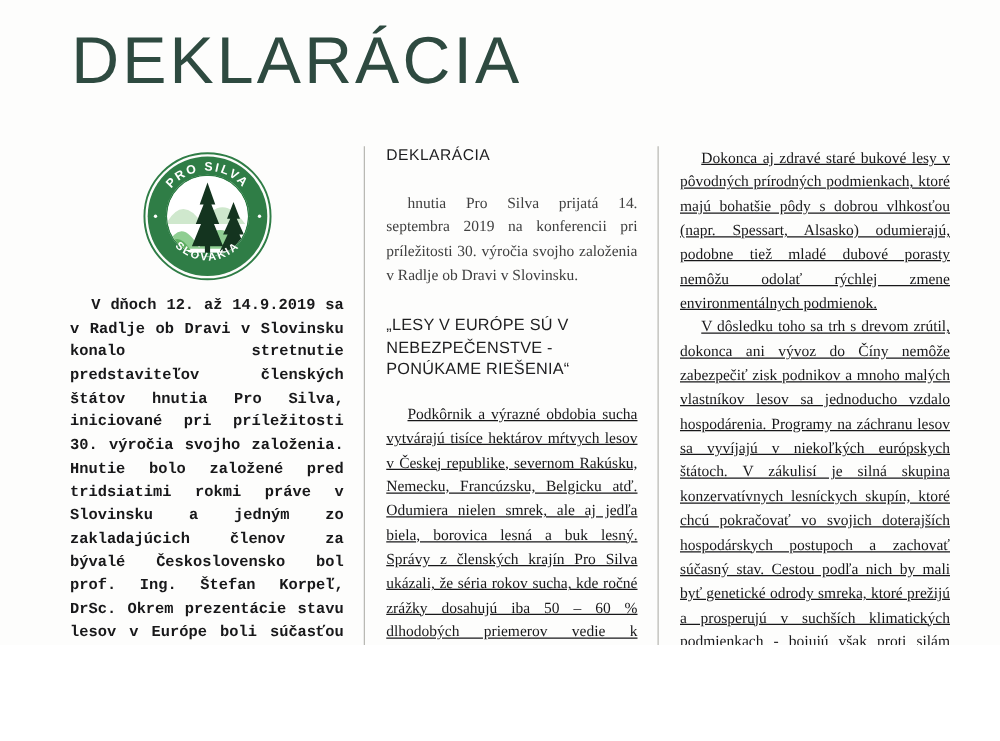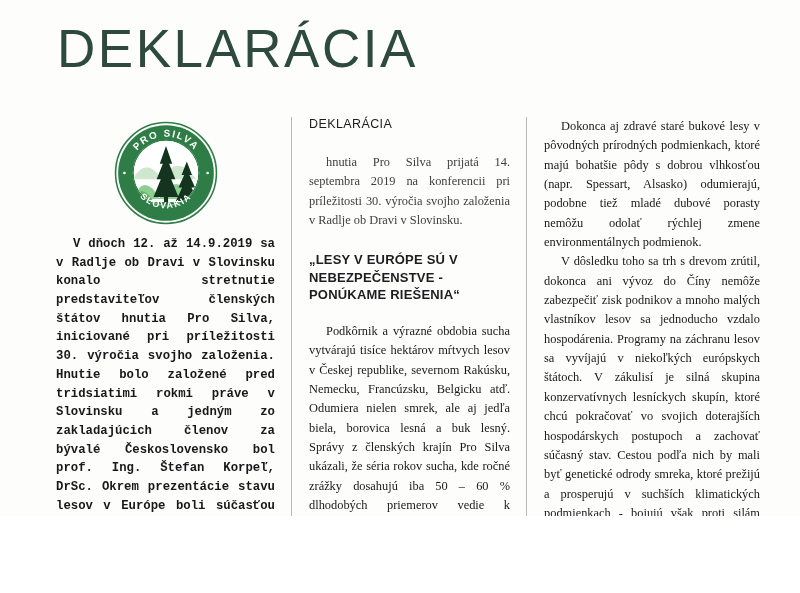--- a/index.html
+++ b/index.html
@@ -109,30 +109,31 @@
     text-indent: 17px;
     margin: 0;
   }
   .slogan {
     font-family: "Liberation Sans", sans-serif;
     font-size: 13px;
     letter-spacing: 0.2px;
     color: #1d1d1f;
     line-height: 1.32;
     margin: 21px 0 19px 0;
-    font-weight: 700;
+    font-weight: 400;
   }
   .body-p {
     font-family: "Liberation Serif", serif;
     font-size: 12.4px;
     line-height: 1.56;
     color: #18181a;
     text-align: justify;
     text-indent: 17px;
     margin: 0;
+    text-decoration: underline;
   }
   .body-p + .body-p { margin-top: 0; }
 
   
   .footer {
     position: absolute;
     left: 30px;
     top: 514px;
     display: flex;
     align-items: center;

